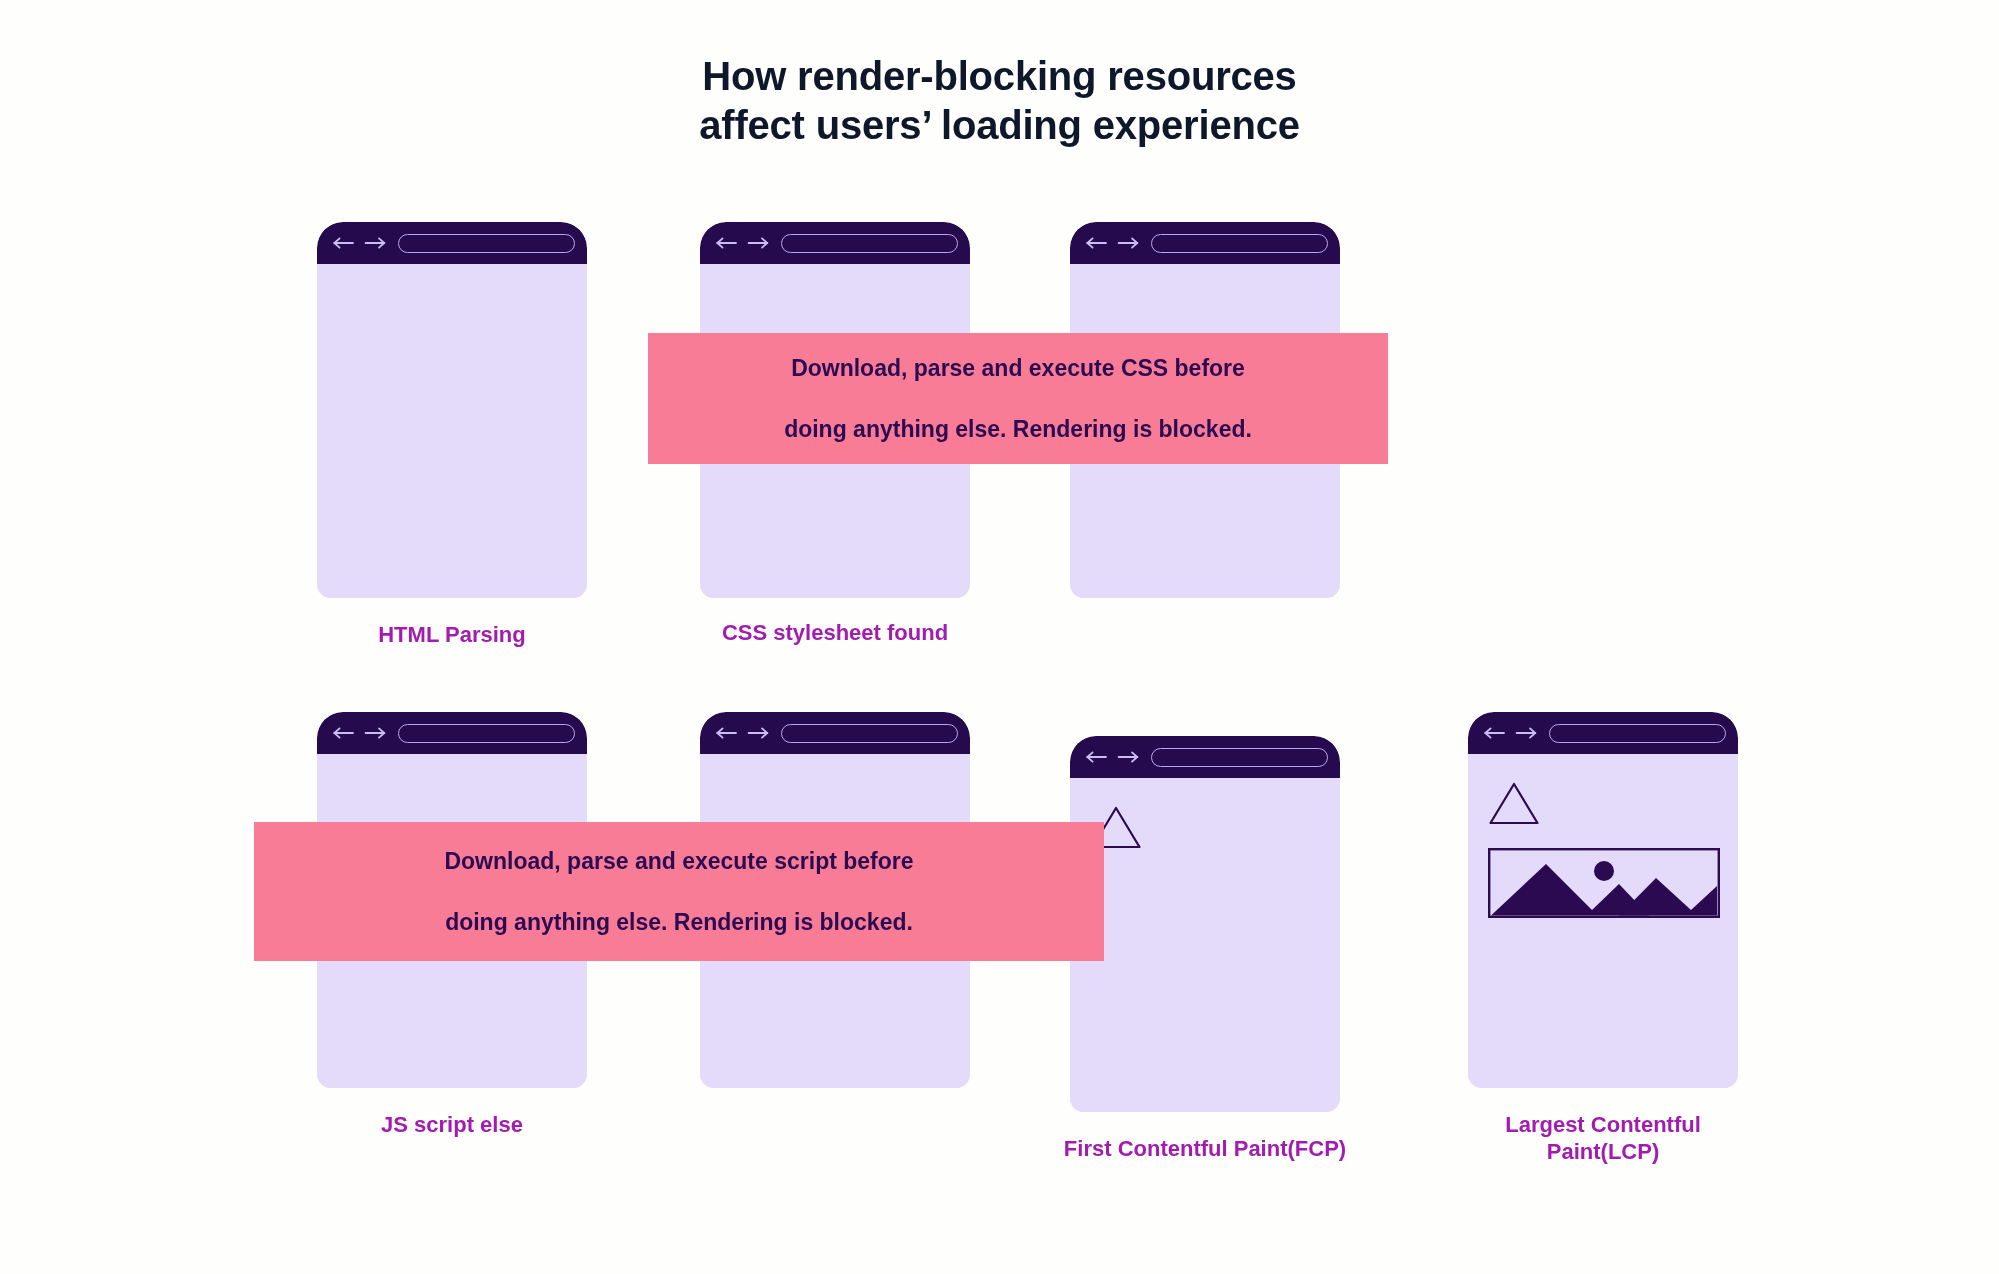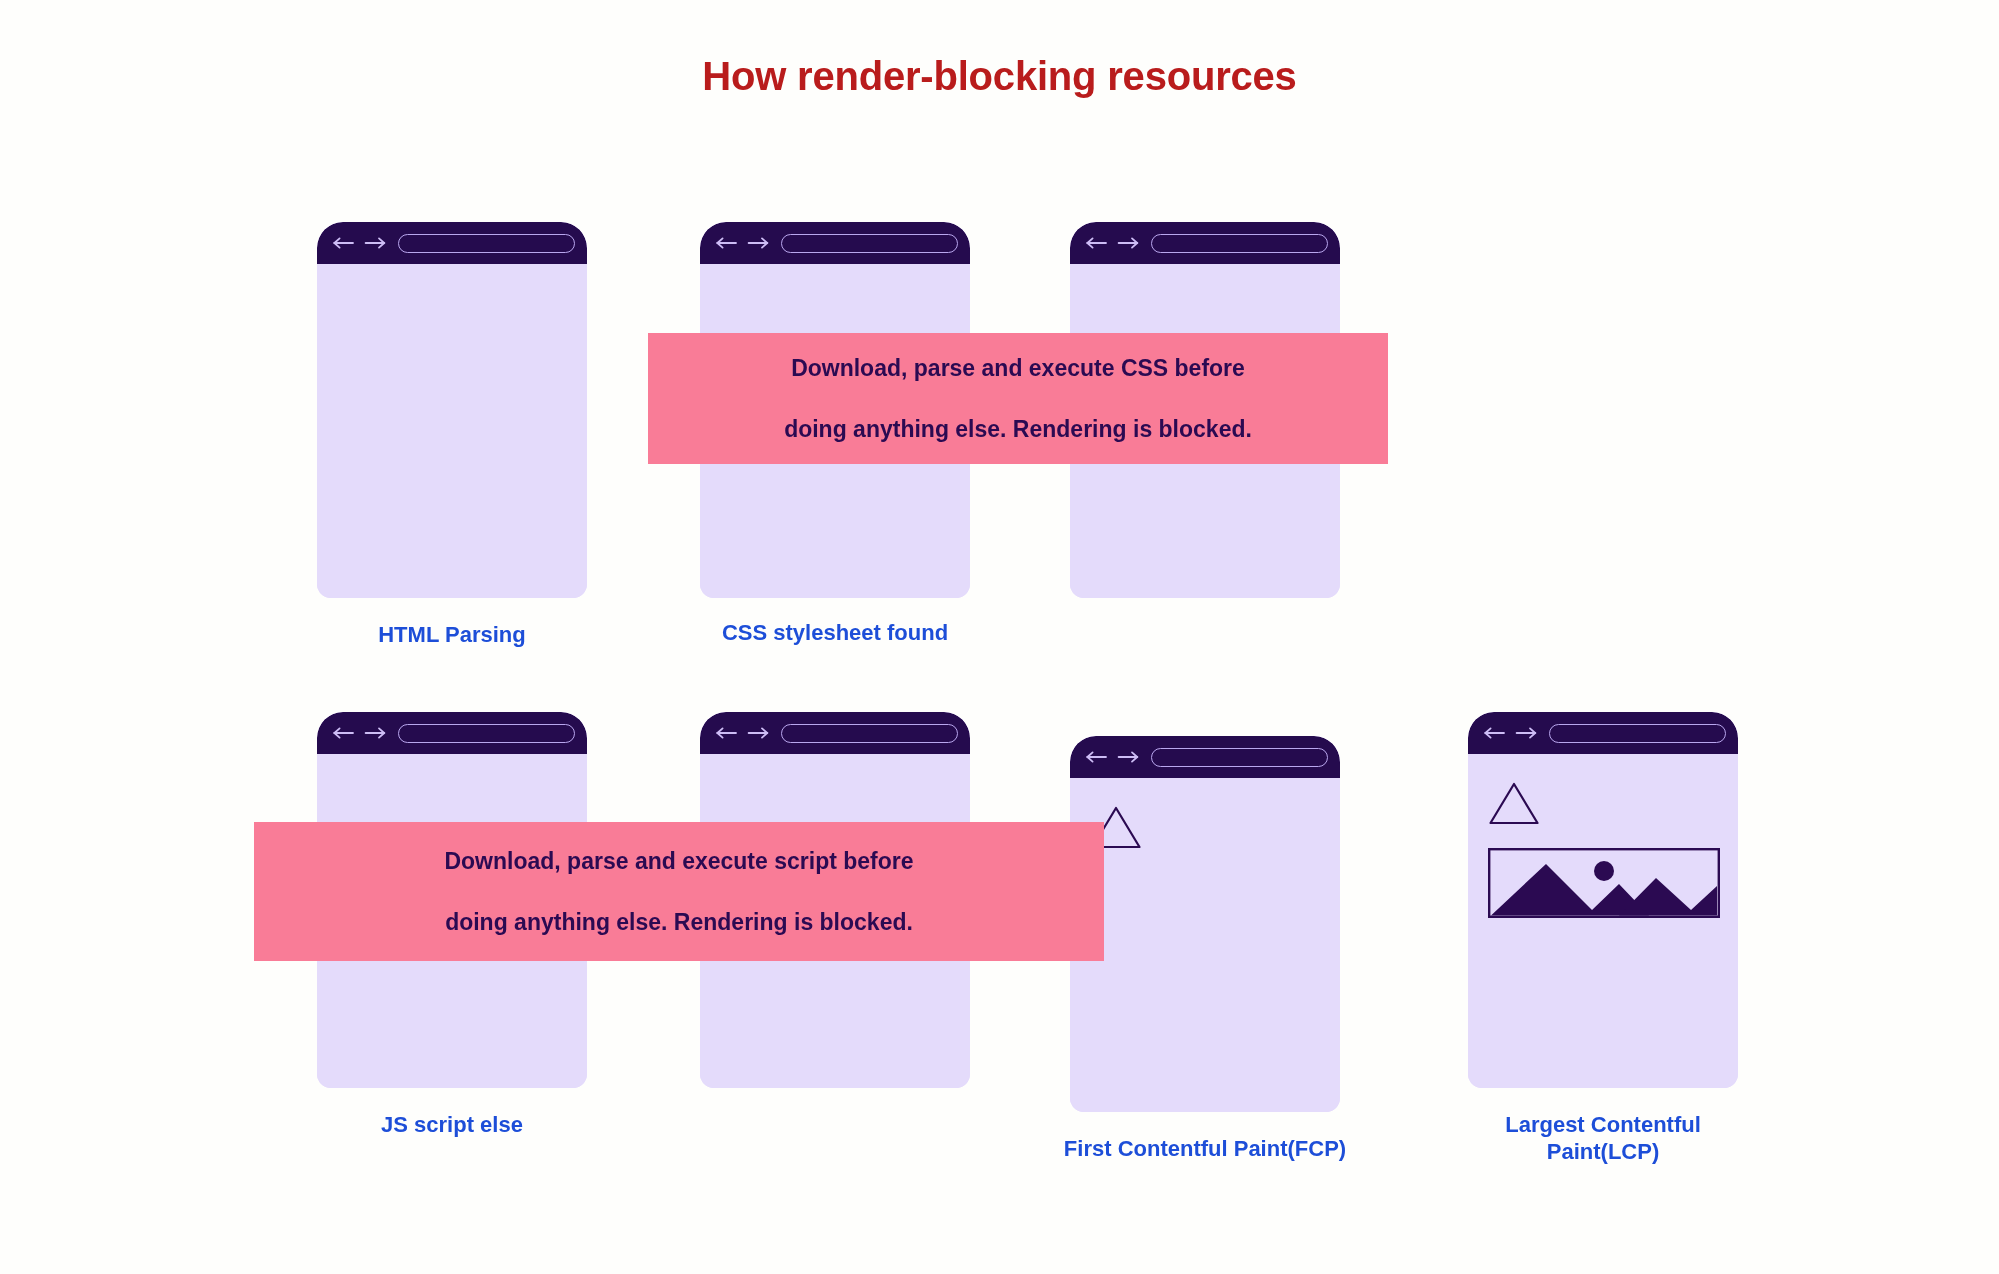--- a/index.html
+++ b/index.html
@@ -16,21 +16,21 @@
     position: relative;
   }
 
   
   .title {
     position: absolute;
     left: 0;
     top: 52px;
     width: 1999px;
     text-align: center;
-    color: #b91c1c;
+    color: #0f172a;
     font-size: 40px;
     font-weight: bold;
     line-height: 1.22;
     letter-spacing: -0.2px;
   }
   .title .line { display: block; }
 
   
   .stage { position: absolute; inset: 0; }
 
@@ -79,21 +79,21 @@
     width: 100%;
     background: #e4dbfb;
   }
 
   
   .caption {
     position: absolute;
     width: 340px;
     left: -35px;
     text-align: center;
-    color: #1d4ed8;
+    color: #a21caf;
     font-size: 22px;
     font-weight: bold;
     line-height: 1.22;
   }
 
   
   .banner {
     position: absolute;
     background: #f97c97;
     color: #2b0a52;
@@ -111,20 +111,21 @@
 
   
   .paint-icon { position: absolute; }
   .paint-icon svg { display: block; }
 </style>
 </head>
 <body>
 
 <div class="title">
   <span class="line">How render-blocking resources</span>
+  <span class="line">affect users’ loading experience</span>
 </div>
 
 <div class="stage">
 
   <div class="card" style="left:317px; top:222px;">
     <div class="browser">
       <div class="chrome">
         <span class="nav-arrow">
           <svg viewBox="0 0 22 14" width="22" height="14">
               <path d="M1.2 7 H20" stroke="#cdbdf5" stroke-width="1.8" fill="none" stroke-linecap="round"></path>

